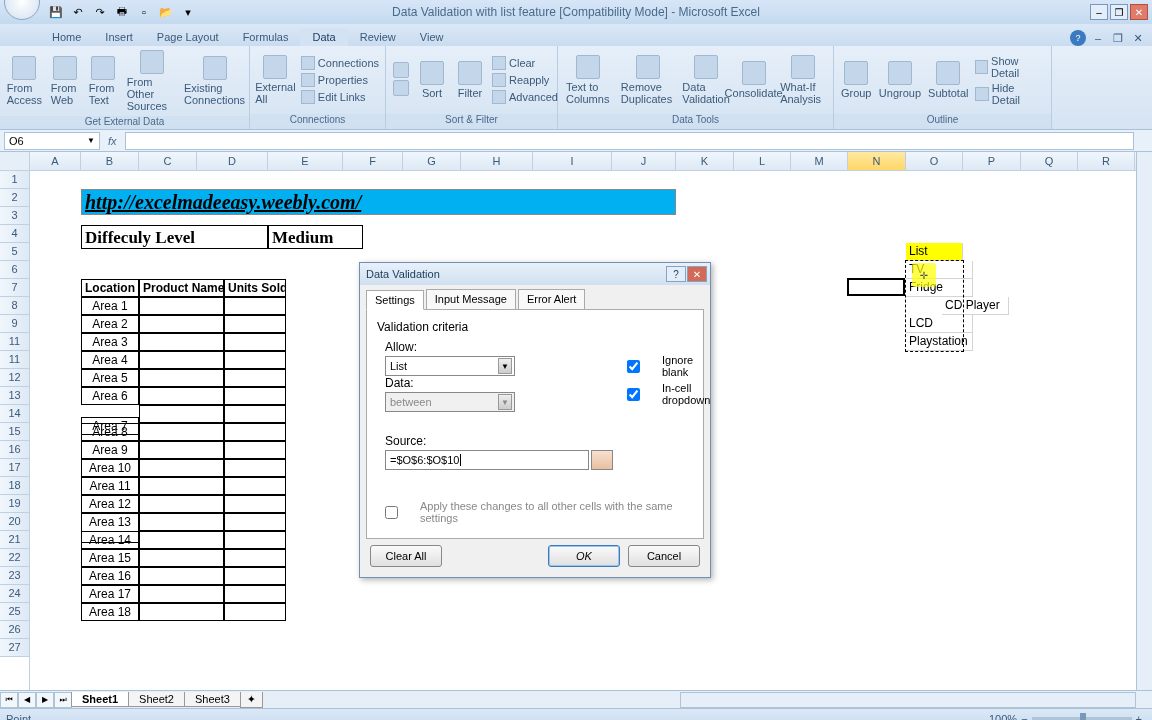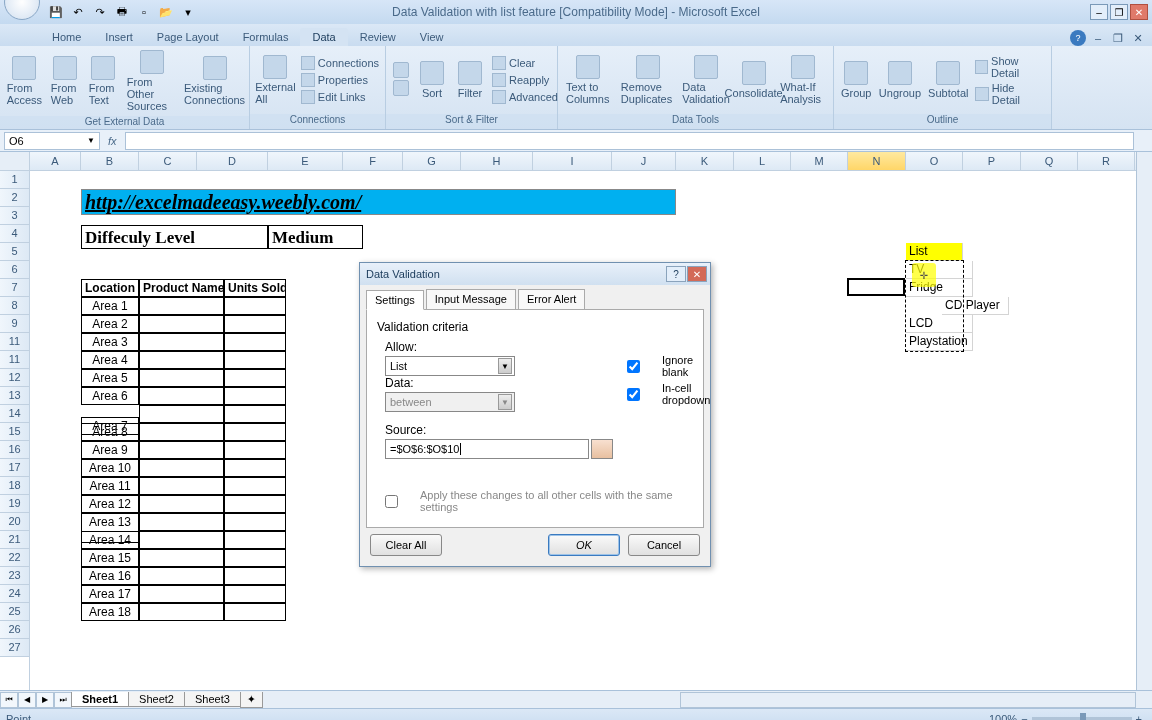--- a/index.html
+++ b/index.html
@@ -427,21 +427,21 @@
         <div class="dlbl">Allow:</div>
         <div class="dselect">
             <span>List</span>
             <div class="arrow">▼</div>
           </div>
         <div class="dlbl" style="">Data:</div>
         <div class="dselect disabled">
             <span>between</span>
             <div class="arrow">▼</div>
           </div>
-        <div class="dlbl" style="margin-top:11px">Source:</div>
+        <div class="dlbl" style="margin-top:22px">Source:</div>
         <div style="display:flex">
           <div class="dinput">
               <span>=$O$6:$O$10</span>
               <span style="border-left:1px solid #000;height:12px;margin-left:1px"></span>
             </div>
           <div class="dpick"></div>
         </div>
       </div>
       <div style="padding-top:14px">
         <div class="dchk">

